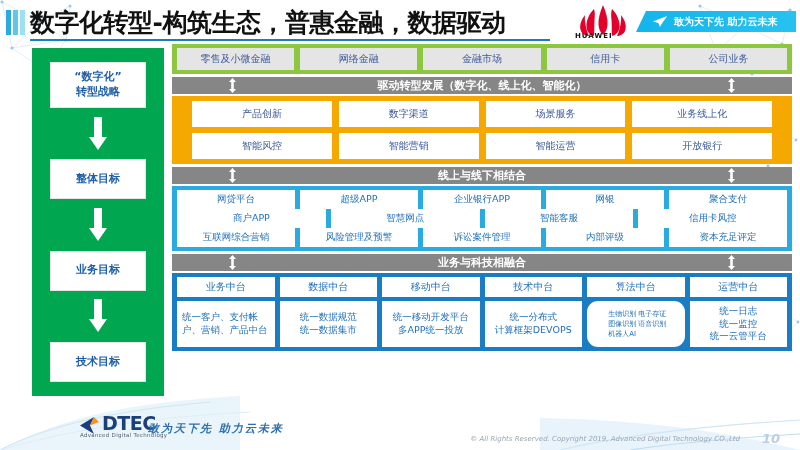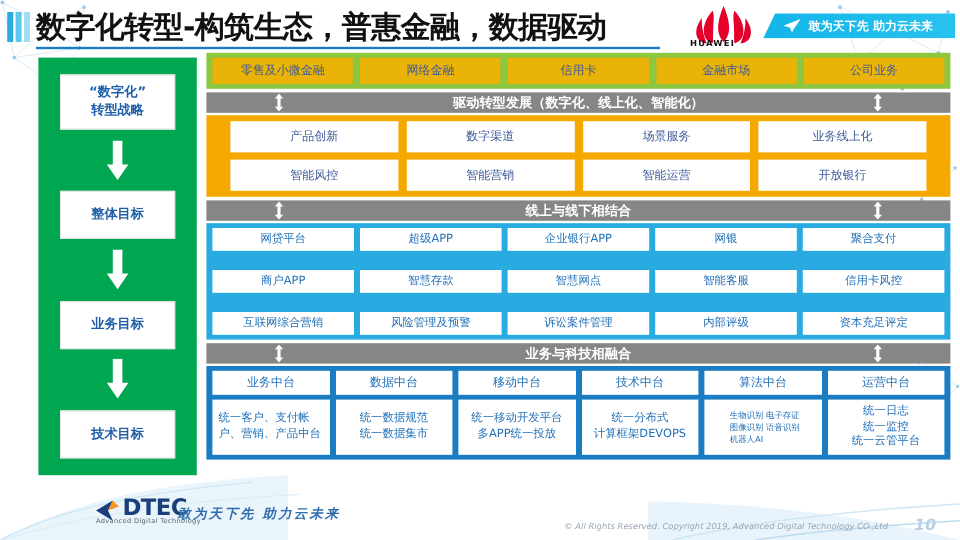--- a/index.html
+++ b/index.html
@@ -75,21 +75,21 @@
   
   .main {
     position: absolute; left: 172px; top: 44px; width: 620px; z-index: 2;
   }
 
   .band-green {
     background: #8dc63f; padding: 4px 5px;
     display: flex; gap: 6px;
   }
   .band-green .cell {
-    flex: 1; background: #eab308; color: #3c5a9a; font-size: 10px;
+    flex: 1; background: #e5e5e5; color: #3c5a9a; font-size: 10px;
     text-align: center; padding: 4px 0; font-weight: normal;
   }
 
   .divider {
     height: 17px; background: #868686; color: #fff;
     display: flex; align-items: center; justify-content: center;
     position: relative; font-size: 11px; font-weight: bold;
     margin-top: 3px;
   }
   .divider .dbl-arrow { position: absolute; top: 1px; width: 9px; height: 15px; }
@@ -98,41 +98,41 @@
 
   .band-orange { background: #f5a800; padding: 5px 20px; margin-top: 2px; }
   .band-orange .row { display: flex; gap: 7px; margin-bottom: 6px; }
   .band-orange .row:last-child { margin-bottom: 0; }
   .band-orange .cell {
     flex: 1; background: #fff; color: #3c5a9a; font-size: 10px;
     text-align: center; padding: 6px 0; font-weight: normal;
   }
 
   .band-blue { background: #29abe2; padding: 4px 5px; margin-top: 2px; }
-  .band-blue .row { display: flex; gap: 5px; margin-bottom: 16px; }
+  .band-blue .row { display: flex; gap: 5px; margin-bottom: 0; }
   .band-blue .row:last-child { margin-bottom: 0; }
   .band-blue .cell {
     flex: 1; background: #fff; color: #1f6fb8; font-size: 9.5px;
     text-align: center; padding: 3px 0; font-weight: normal;
     white-space: nowrap; overflow: hidden;
   }
 
   .band-plat { background: #1a7dc4; padding: 4px 5px; margin-top: 2px; }
   .band-plat .cols { display: flex; gap: 5px; }
   .band-plat .col { flex: 1; display: flex; flex-direction: column; gap: 4px; }
   .band-plat .head {
     background: #fff; color: #1f6fb8; font-size: 10px; text-align: center;
     padding: 3px 0;
   }
   .band-plat .body {
     background: #fff; color: #1f6fb8; font-size: 9.5px; text-align: center;
     height: 46px; display: flex; align-items: center; justify-content: center;
     line-height: 1.35; padding: 0 3px;
   }
-  .band-plat .body.tiny { font-size: 7px; line-height: 1.45; text-align: left; padding-left: 6px; }
+  .band-plat .body.tiny { font-size: 7px; line-height: 1.45; text-align: left; padding-left: 6px; border-radius: 11px; }
   .band-plat .body.left { text-align: left; padding-left: 5px; }
 
   
   .footer { position: absolute; left: 0; bottom: 0; width: 800px; height: 48px; z-index: 3; }
   .dtec-logo { position: absolute; left: 80px; bottom: 12px; }
   .dtec-word { font-size: 19px; font-weight: bold; color: #1a3f7a; letter-spacing: -0.5px; }
   .dtec-sub { font-size: 5.5px; color: #55626f; letter-spacing: 0.3px; margin-top: -2px; }
   .dtec-tag {
     position: absolute; left: 148px; bottom: 14px;
     font-size: 11px; font-style: italic; color: #2f6fae; font-weight: bold;
@@ -248,22 +248,22 @@
   <div class="rail-box short">
     <span>技术目标</span>
   </div>
 </div>
 
 <div class="main">
 
   <div class="band-green">
     <div class="cell">零售及小微金融</div>
     <div class="cell">网络金融</div>
+    <div class="cell">金融市场</div>
     <div class="cell">信用卡</div>
-    <div class="cell">金融市场</div>
     <div class="cell">公司业务</div>
   </div>
 
   <div class="divider">
     <svg class="dbl-arrow l" viewBox="0 0 9 15">
         <path d="M4.5 0 L8 4 H5.8 v7 H8 L4.5 15 L1 11 h2.2 V4 H1 Z" fill="#fff"></path>
       </svg>
     <span>驱动转型发展（数字化、线上化、智能化）</span>
     <svg class="dbl-arrow r" viewBox="0 0 9 15">
         <path d="M4.5 0 L8 4 H5.8 v7 H8 L4.5 15 L1 11 h2.2 V4 H1 Z" fill="#fff"></path>
@@ -298,21 +298,20 @@
   <div class="band-blue">
     <div class="row">
       <div class="cell">网贷平台</div>
       <div class="cell">超级APP</div>
       <div class="cell">企业银行APP</div>
       <div class="cell">网银</div>
       <div class="cell">聚合支付</div>
     </div>
     <div class="row">
       <div class="cell">商户APP</div>
-      <div class="cell">智慧存款</div>
       <div class="cell">智慧网点</div>
       <div class="cell">智能客服</div>
       <div class="cell">信用卡风控</div>
     </div>
     <div class="row">
       <div class="cell">互联网综合营销</div>
       <div class="cell">风险管理及预警</div>
       <div class="cell">诉讼案件管理</div>
       <div class="cell">内部评级</div>
       <div class="cell">资本充足评定</div>

